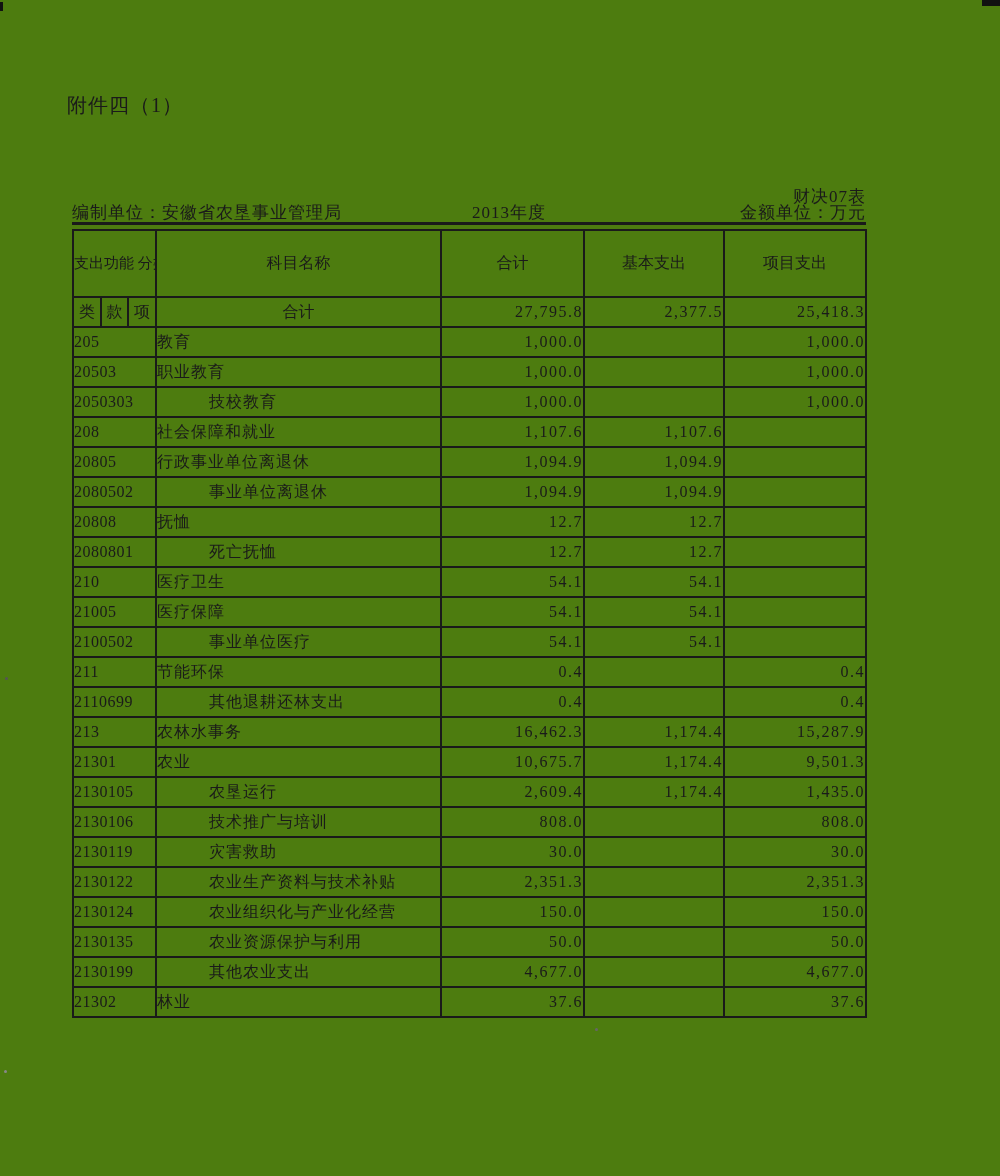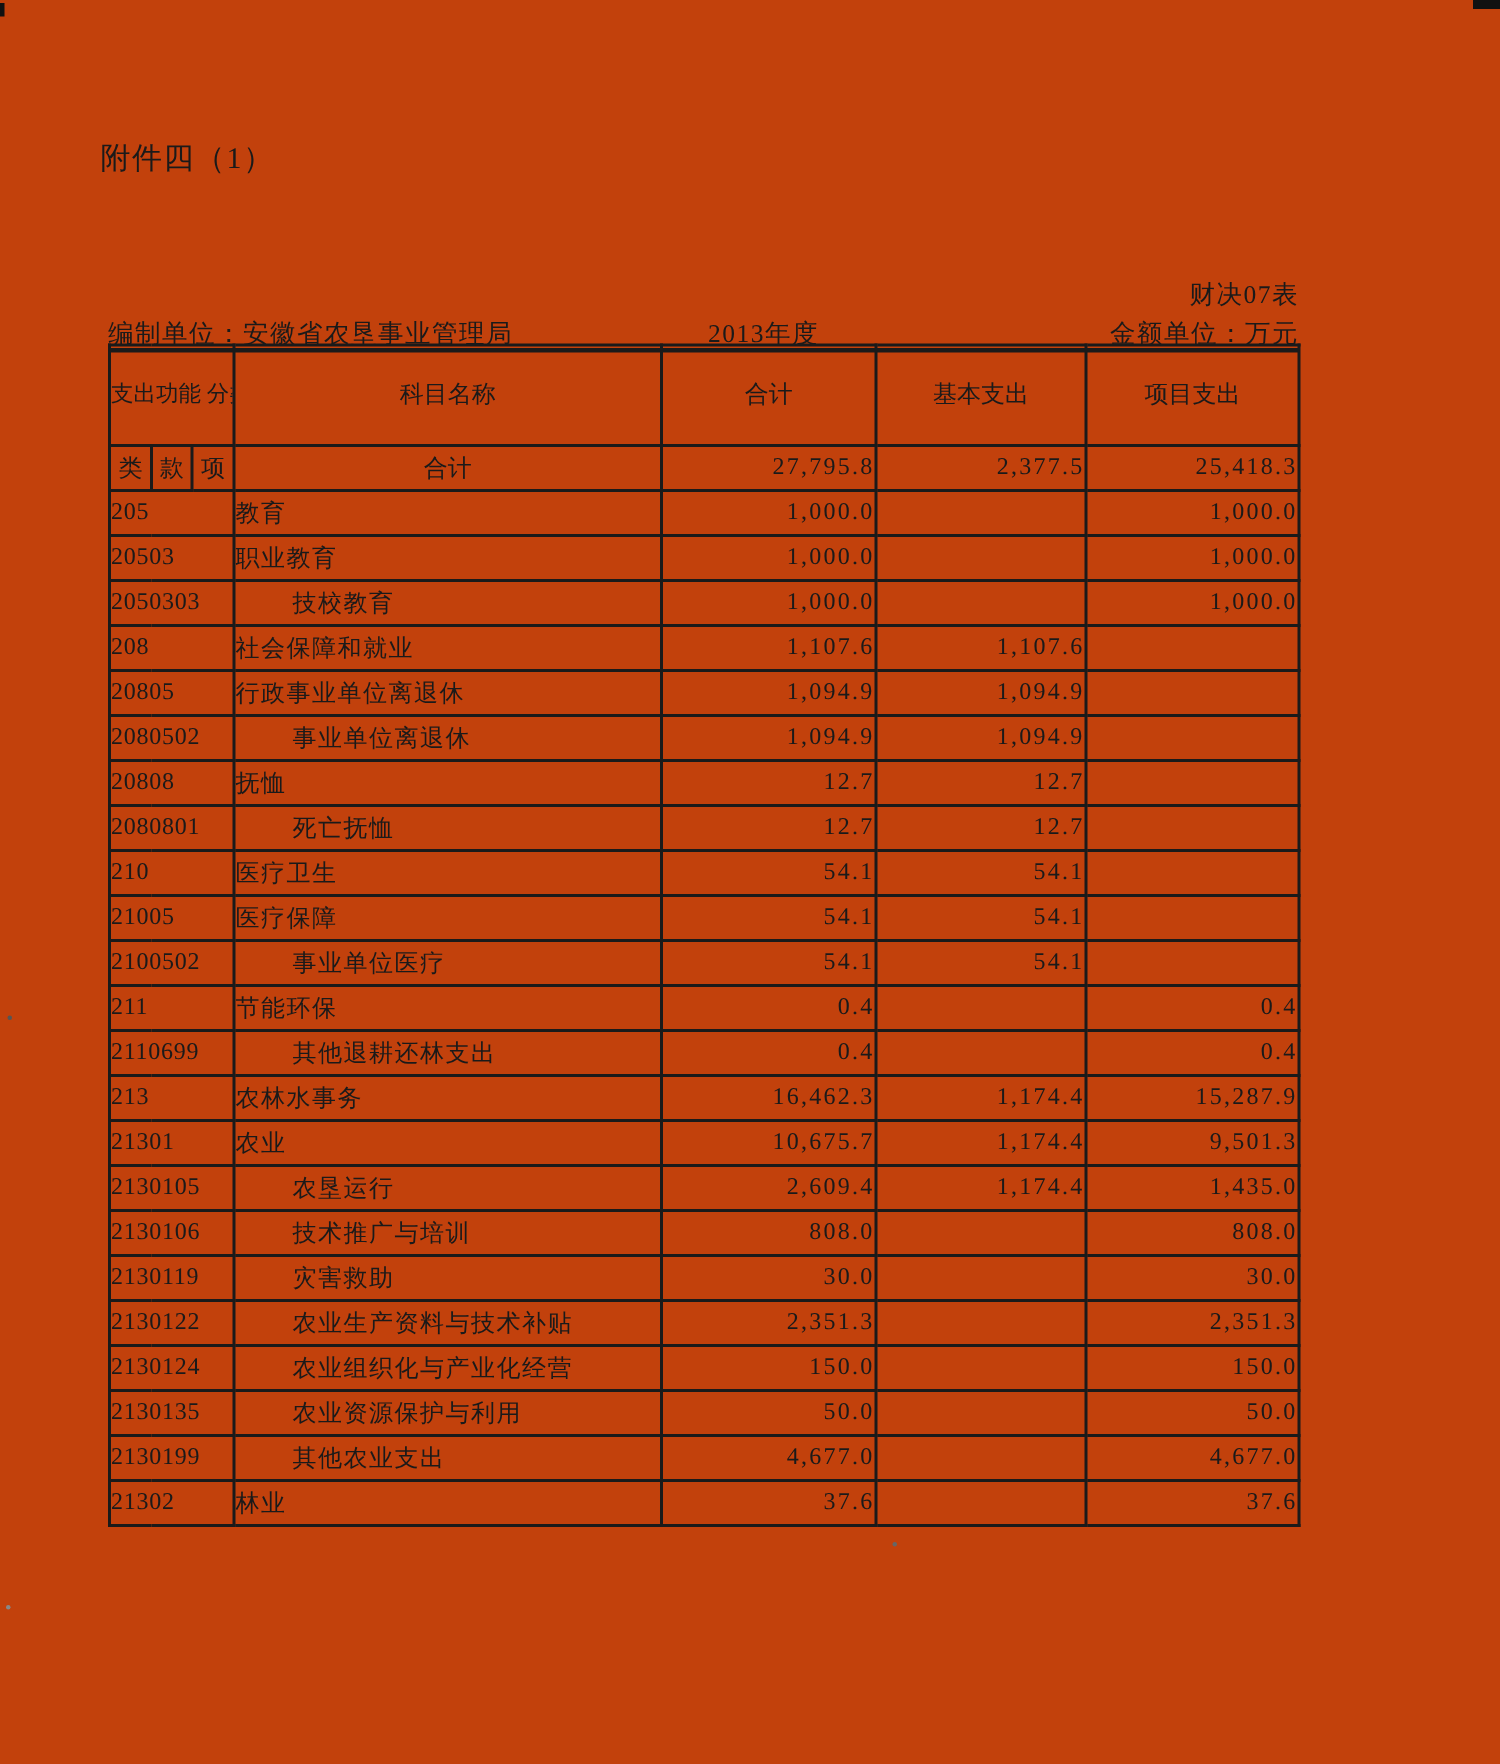--- a/index.html
+++ b/index.html
@@ -1,39 +1,39 @@
 <!DOCTYPE html>
 <html><head>
 <meta charset="utf-8">
 <style>
   * { margin:0; padding:0; box-sizing:border-box; }
   html,body { background:#e8e8e8; }
   .page {
     position:relative;
     width:1000px; height:1176px;
-    background:#c2410c;
+    background:#4d7c0f;
     font-family:"Liberation Serif","DejaVu Serif",serif;
     color:#1a1a1a;
     overflow:hidden;
   }
   .attachment {
     position:absolute; left:67px; top:92px;
     font-size:20px; letter-spacing:1px;
   }
   .doc-title {
     position:absolute; left:72px; top:147px; width:794px;
     text-align:center; font-size:27px; font-weight:bold; letter-spacing:4px;
     white-space:nowrap;
   }
   .form-code {
     position:absolute; right:134px; top:185px;
     font-size:17px; letter-spacing:1px;
   }
   .meta {
-    position:absolute; left:72px; top:211px; width:794px; height:24px;
+    position:absolute; left:72px; top:201px; width:794px; height:24px;
     border-bottom:3px solid #1a1a1a;
     font-size:17px;
   }
   .meta .prepared { position:absolute; left:0; top:0; letter-spacing:1px; }
   .meta .year     { position:absolute; left:400px; top:0; letter-spacing:1px; }
   .meta .unit     { position:absolute; right:0; top:0; letter-spacing:1px; }
 
   table.fin {
     position:absolute; left:72px; top:229px;
     width:794px; table-layout:fixed;
@@ -47,21 +47,21 @@
     overflow:hidden;
     white-space:nowrap;
   }
   .fin tr.h1 { height:67px; }
   .fin tr.h2 { height:30px; }
   .fin tbody tr { height:30px; }
   .code-head { font-size:15px; line-height:19px; white-space:pre-line; text-align:center; }
   .center { text-align:center; }
   .code  { text-align:left; padding-left:4px; font-size:16px; letter-spacing:0.5px; }
   .name  { text-align:left; padding-left:6px; letter-spacing:1px; }
-  .name.indent { padding-left:38px; }
+  .name.indent { padding-left:52px; }
   .num   { text-align:right; padding-right:6px; letter-spacing:1.5px; }
 
   
   .art { position:absolute; background:#111; }
   .art-tr { right:0; top:0; width:18px; height:6px; }
   .art-tl { left:0; top:2px; width:3px; height:9px; }
   .dot { position:absolute; background:#555; border-radius:50%; }
   .dot-a { left:5px;  top:677px;  width:3px; height:3px; }
   .dot-b { left:4px;  top:1070px; width:3px; height:3px; background:#888; }
   .dot-c { left:595px; top:1028px; width:3px; height:3px; background:#666; }

